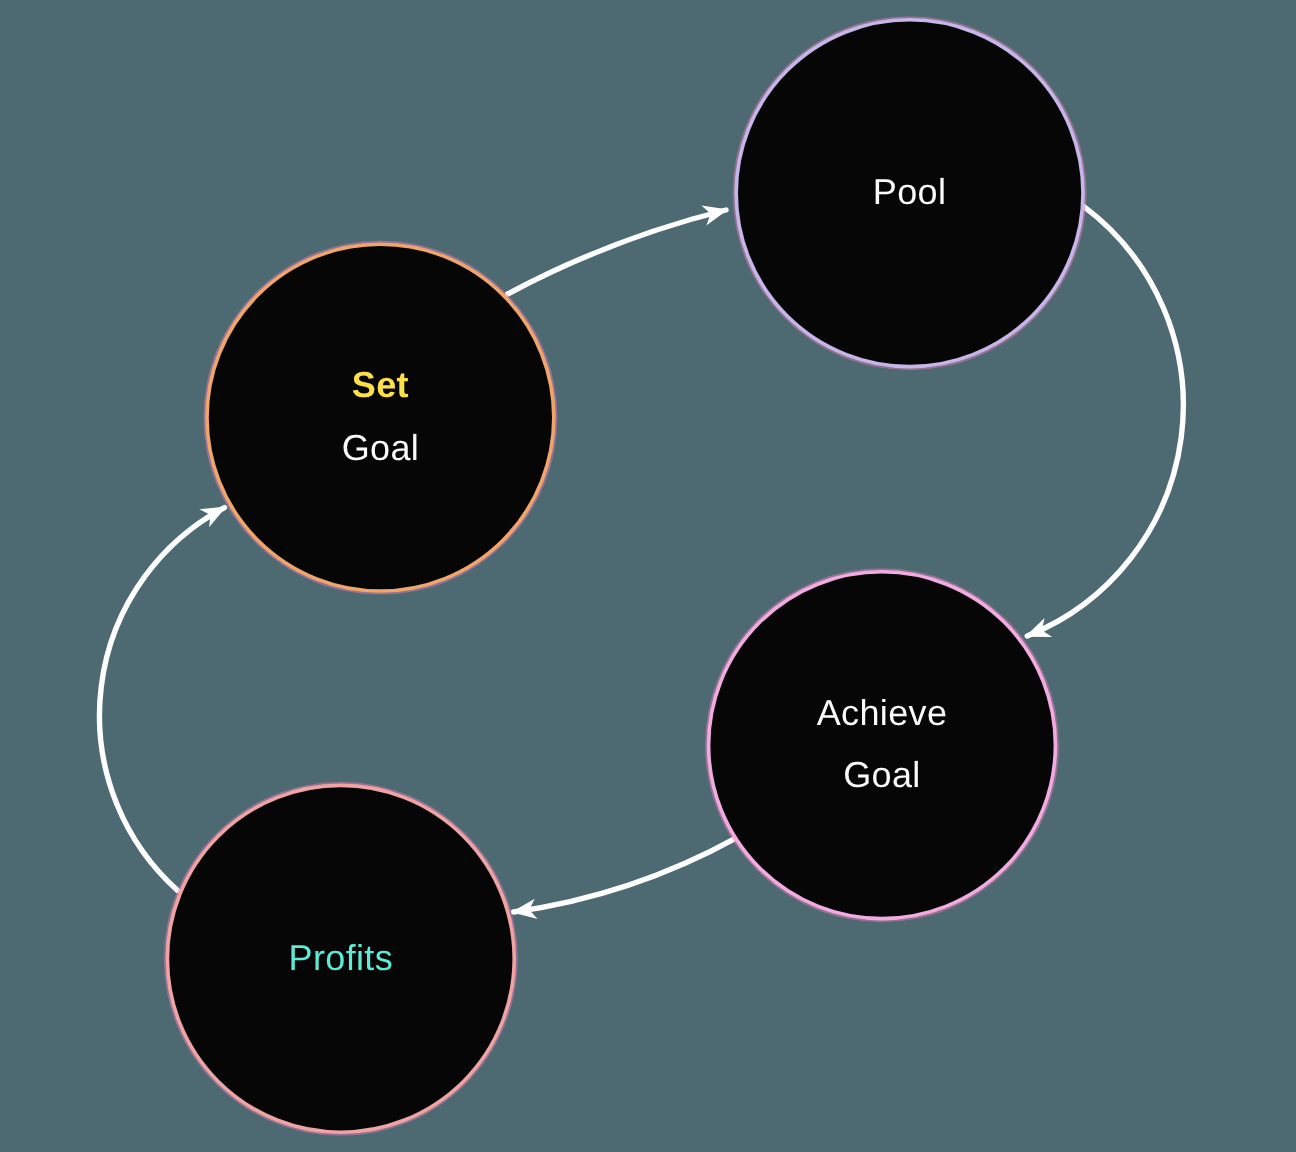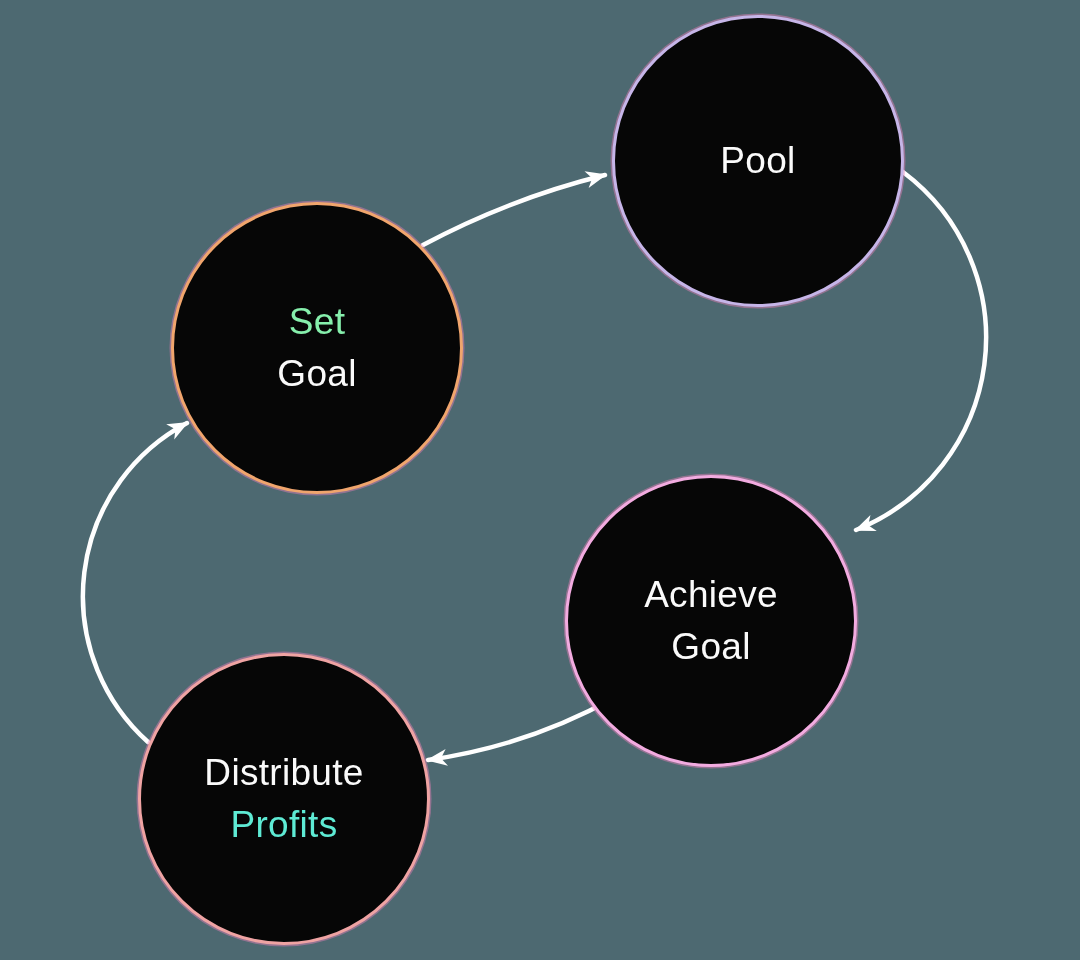--- a/index.html
+++ b/index.html
@@ -33,28 +33,28 @@
     border-radius: 50%;
     border: 3px solid #ffffff;
     box-shadow: 0 0 0 1.5px rgba(233, 128, 185, 0.45);
     display: flex;
     flex-direction: column;
     align-items: center;
     justify-content: center;
     text-align: center;
   }
   .node .node-line {
-    font-size: 37px;
+    font-size: 30px;
     line-height: 52px;
     letter-spacing: 0.3px;
     white-space: nowrap;
   }
   #node-pool-resources    { left: 612px; top: 15px;  }
   #node-set-goal          { left: 171px; top: 202px; }
-  #node-achieve-goal      { left: 565px; top: 475px; }
+  #node-achieve-goal      { left: 589px; top: 475px; }
   #node-distribute-profits{ left: 138px; top: 653px; }
 </style>
 </head>
 <body>
 
 <div class="canvas" style="background-color: rgb(77, 105, 113);">
 
   <svg class="arrow-layer" viewBox="0 0 1080 960">
     <defs>
       <marker id="arrowhead" viewBox="0 0 12 10" refX="10.5" refY="5" markerWidth="23" markerHeight="19" markerUnits="userSpaceOnUse" orient="auto">
@@ -69,27 +69,26 @@
     <path class="edge" d="M 614 698 A 540 540 0 0 1 428 760" marker-end="url(#arrowhead)" style="stroke: rgb(255, 255, 255);"></path>
 
     <path class="edge" d="M 148 742 A 196 196 0 0 1 187 423" marker-end="url(#arrowhead)" style="stroke: rgb(255, 255, 255);"></path>
   </svg>
 
   <div class="node" id="node-pool-resources" style="border-color: rgb(198, 181, 232); background-color: rgb(6, 6, 6);">
     <div class="node-line" style="color: rgb(250, 250, 250);">Pool</div>
   </div>
 
   <div class="node" id="node-set-goal" style="border-color: rgb(240, 165, 109); background-color: rgb(6, 6, 6);">
-    <div class="node-line" style="color: #86efac;">Set</div>
+    <div class="node-line" style="color: #fde047; font-weight: bold;">Set</div>
     <div class="node-line" style="color: rgb(250, 250, 250);">Goal</div>
   </div>
 
   <div class="node" id="node-achieve-goal" style="border-color: rgb(242, 171, 224); background-color: rgb(6, 6, 6);">
     <div class="node-line" style="color: rgb(250, 250, 250);">Achieve</div>
     <div class="node-line" style="color: rgb(250, 250, 250);">Goal</div>
   </div>
 
   <div class="node" id="node-distribute-profits" style="border-color: rgb(239, 163, 163); background-color: rgb(6, 6, 6);">
-    <div class="node-line" style="color: rgb(250, 250, 250);">Distribute</div>
     <div class="node-line" style="color: #5eead4;">Profits</div>
   </div>
 
 </div>
 
 </body></html>

